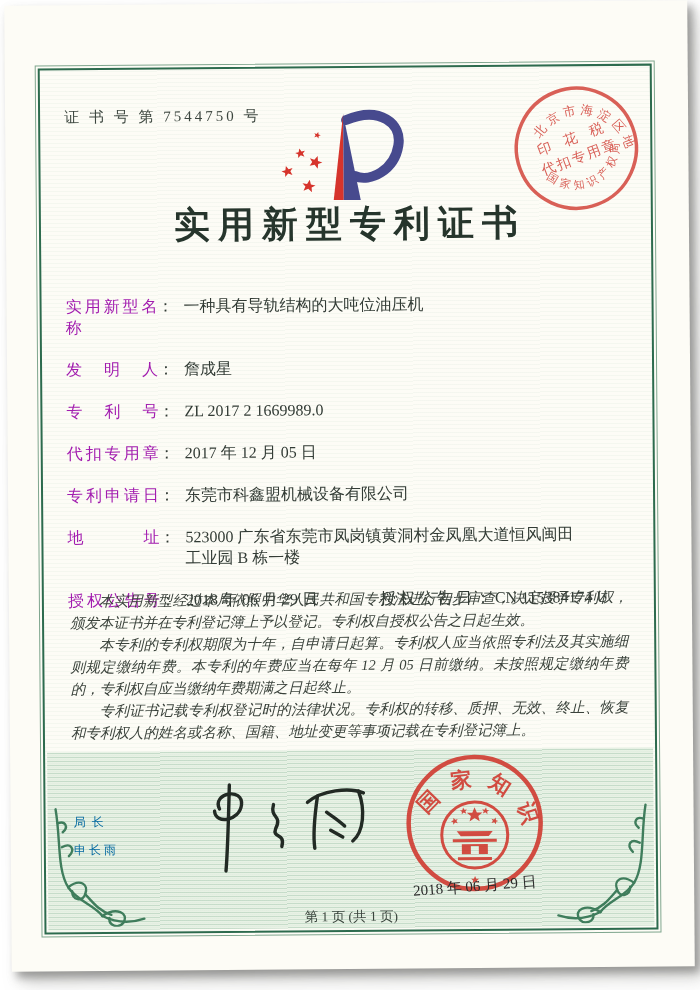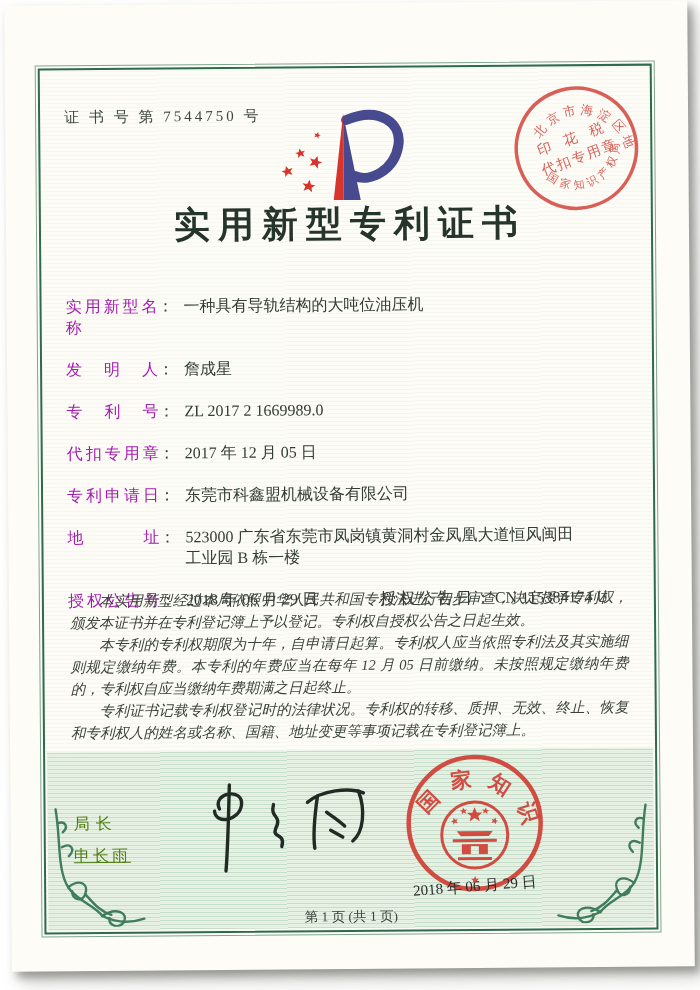--- a/index.html
+++ b/index.html
@@ -49,23 +49,23 @@
   .addr-value{display:inline-block;white-space:pre-line;}
   .grant-row{position:relative;height:21px;}
   .grant-right{position:absolute;left:312px;top:0;white-space:nowrap;}
   .grant-right .flabel2{letter-spacing:3px;}
   .paras{
     position:absolute;top:524px;left:30px;right:30px;
     font-size:14.5px;line-height:22px;text-align:justify;
     font-style:italic;color:#3a423b;
   }
   .paras p{margin:0;text-indent:2em;}
-  .officials{position:absolute;left:32px;top:748px;font-size:16px;color:#4d7c0f;}
+  .officials{position:absolute;left:32px;top:748px;font-size:12px;color:#0369a1;}
   .officials .post{letter-spacing:6px;margin-bottom:11px;}
-  .officials .name{letter-spacing:3px;text-decoration:underline;}
+  .officials .name{letter-spacing:3px;}
   .signature{position:absolute;left:140px;top:710px;}
   .seal{position:absolute;left:358px;top:688px;}
   .tax-stamp{position:absolute;left:470px;top:16px;transform:rotate(-20deg);opacity:0.92;}
   .page-no{position:absolute;top:844px;left:0;width:100%;text-align:center;font-size:13.5px;color:#39443c;}
   .fl{position:absolute;bottom:5px;}
   .fl-left{left:5px;}
   .fl-right{right:5px;transform:scaleX(-1);}
 </style>
 </head>
 <body>

